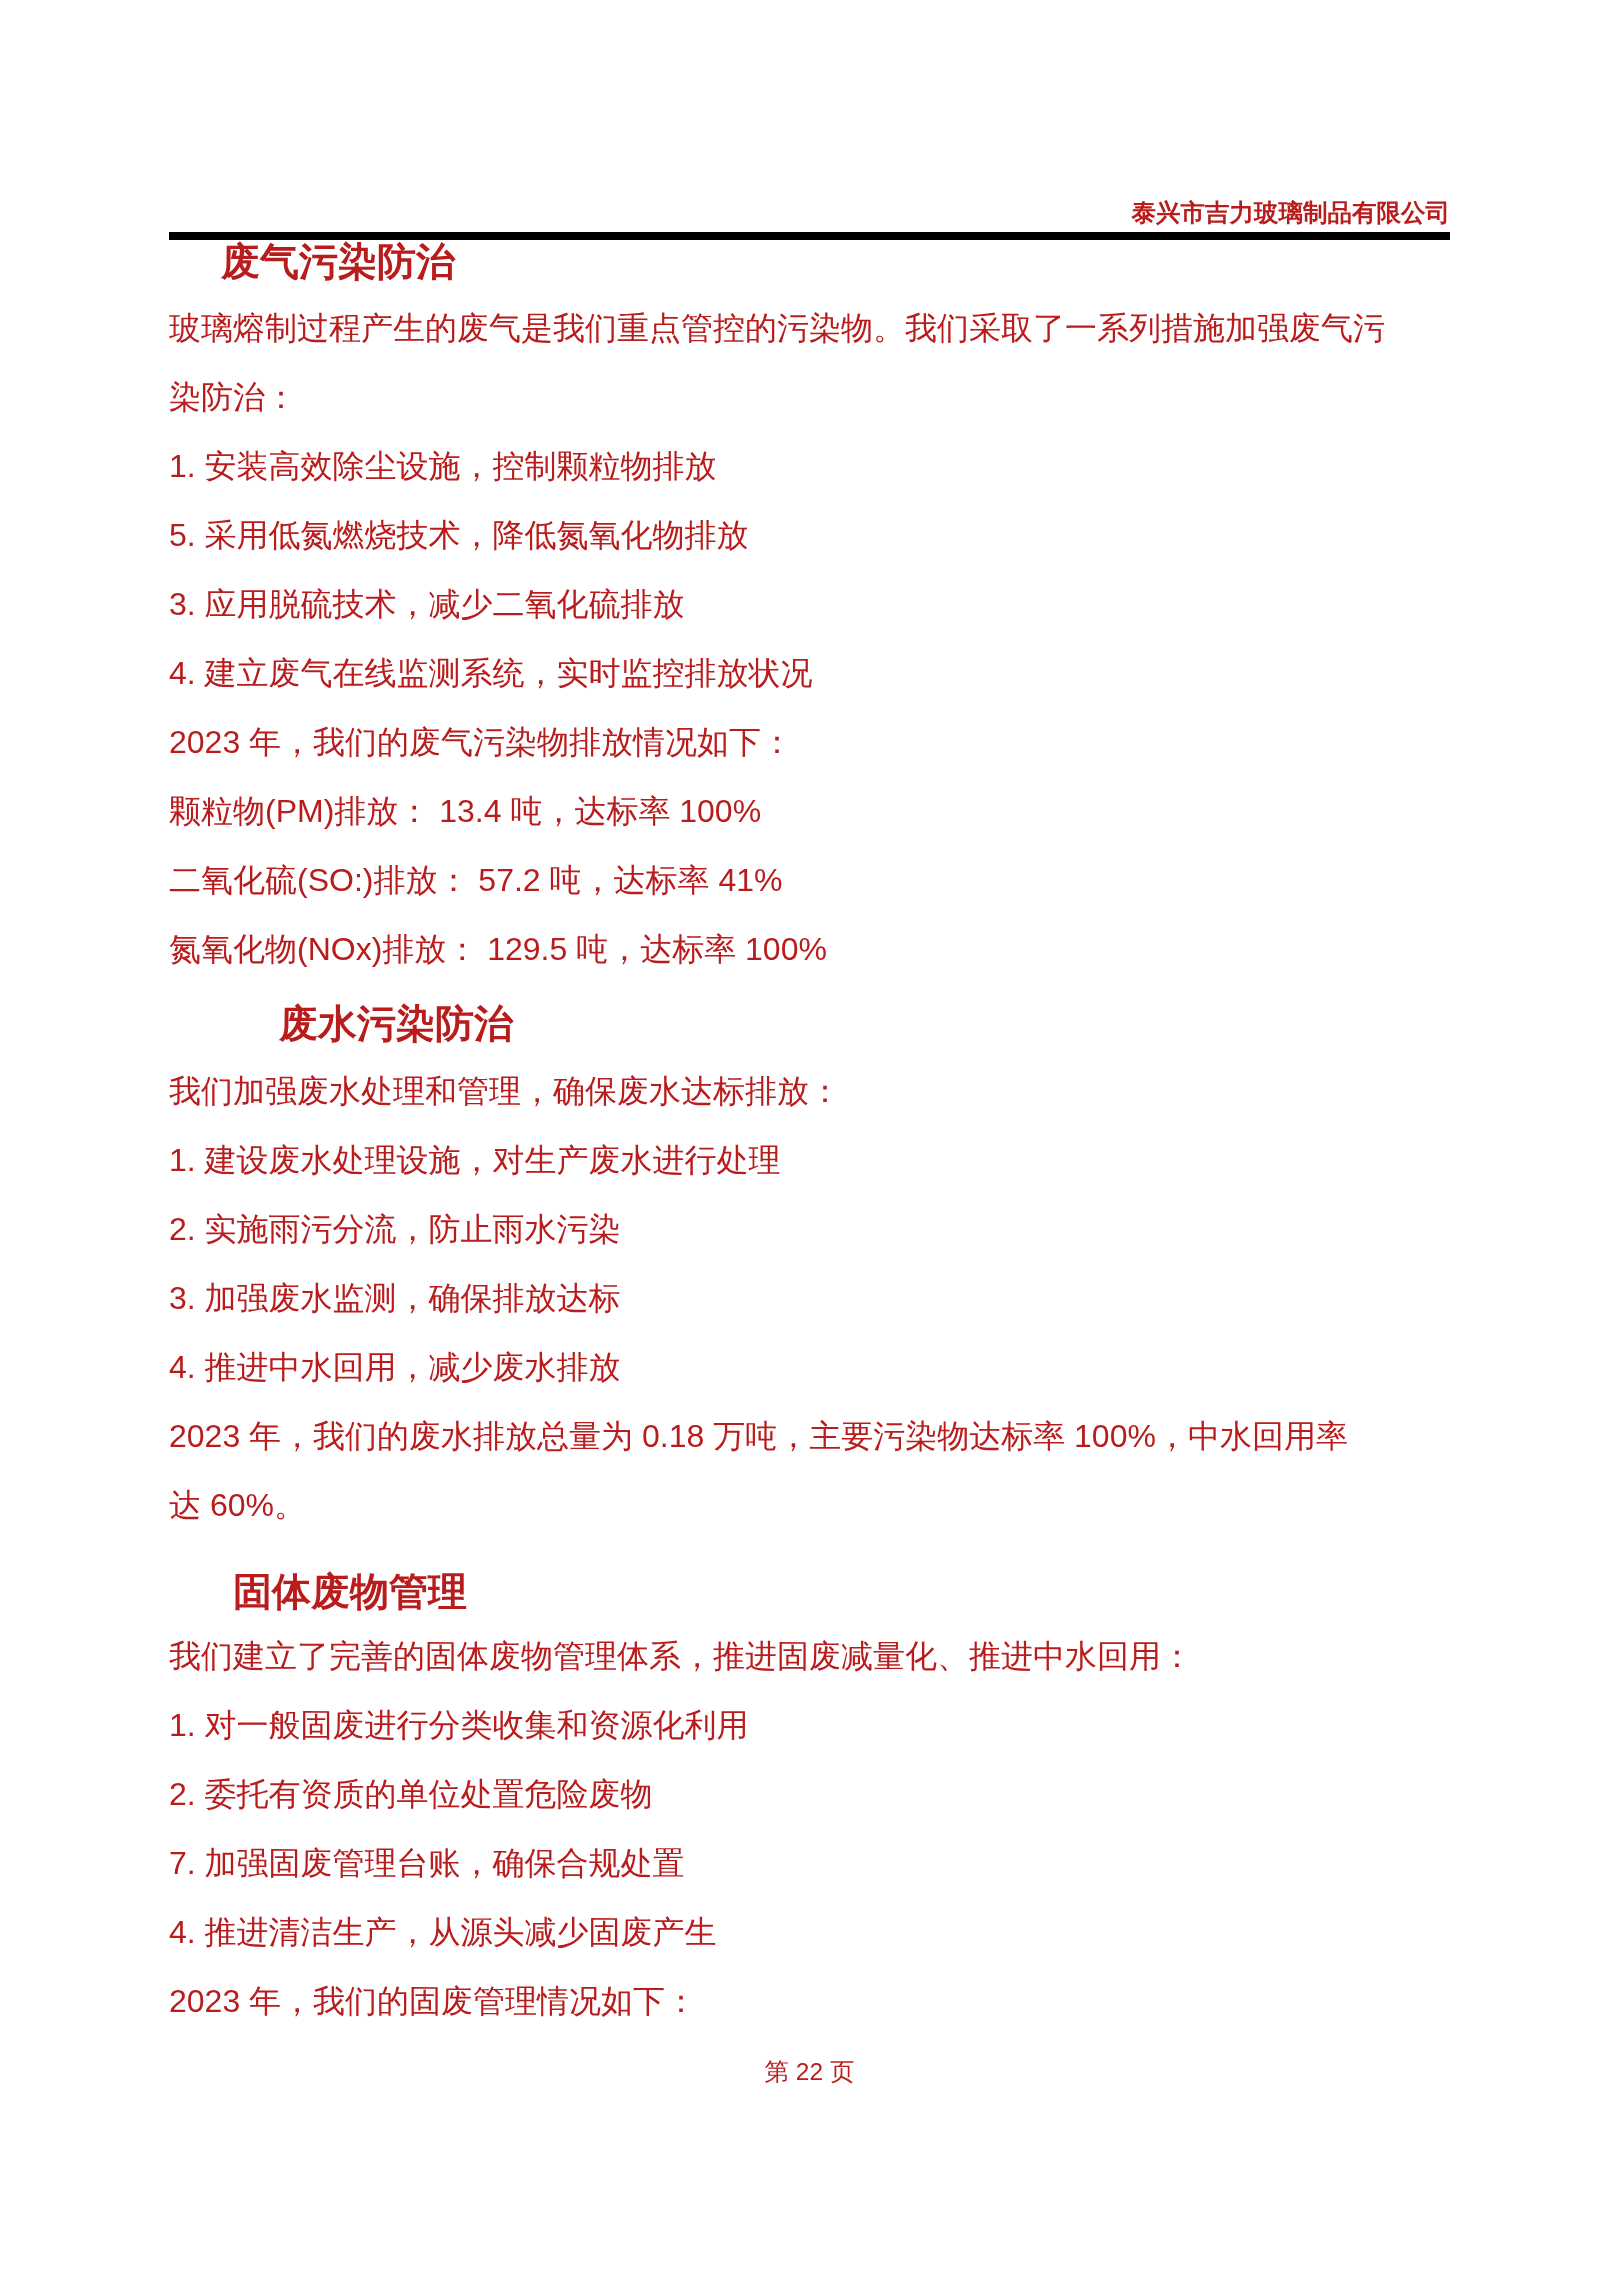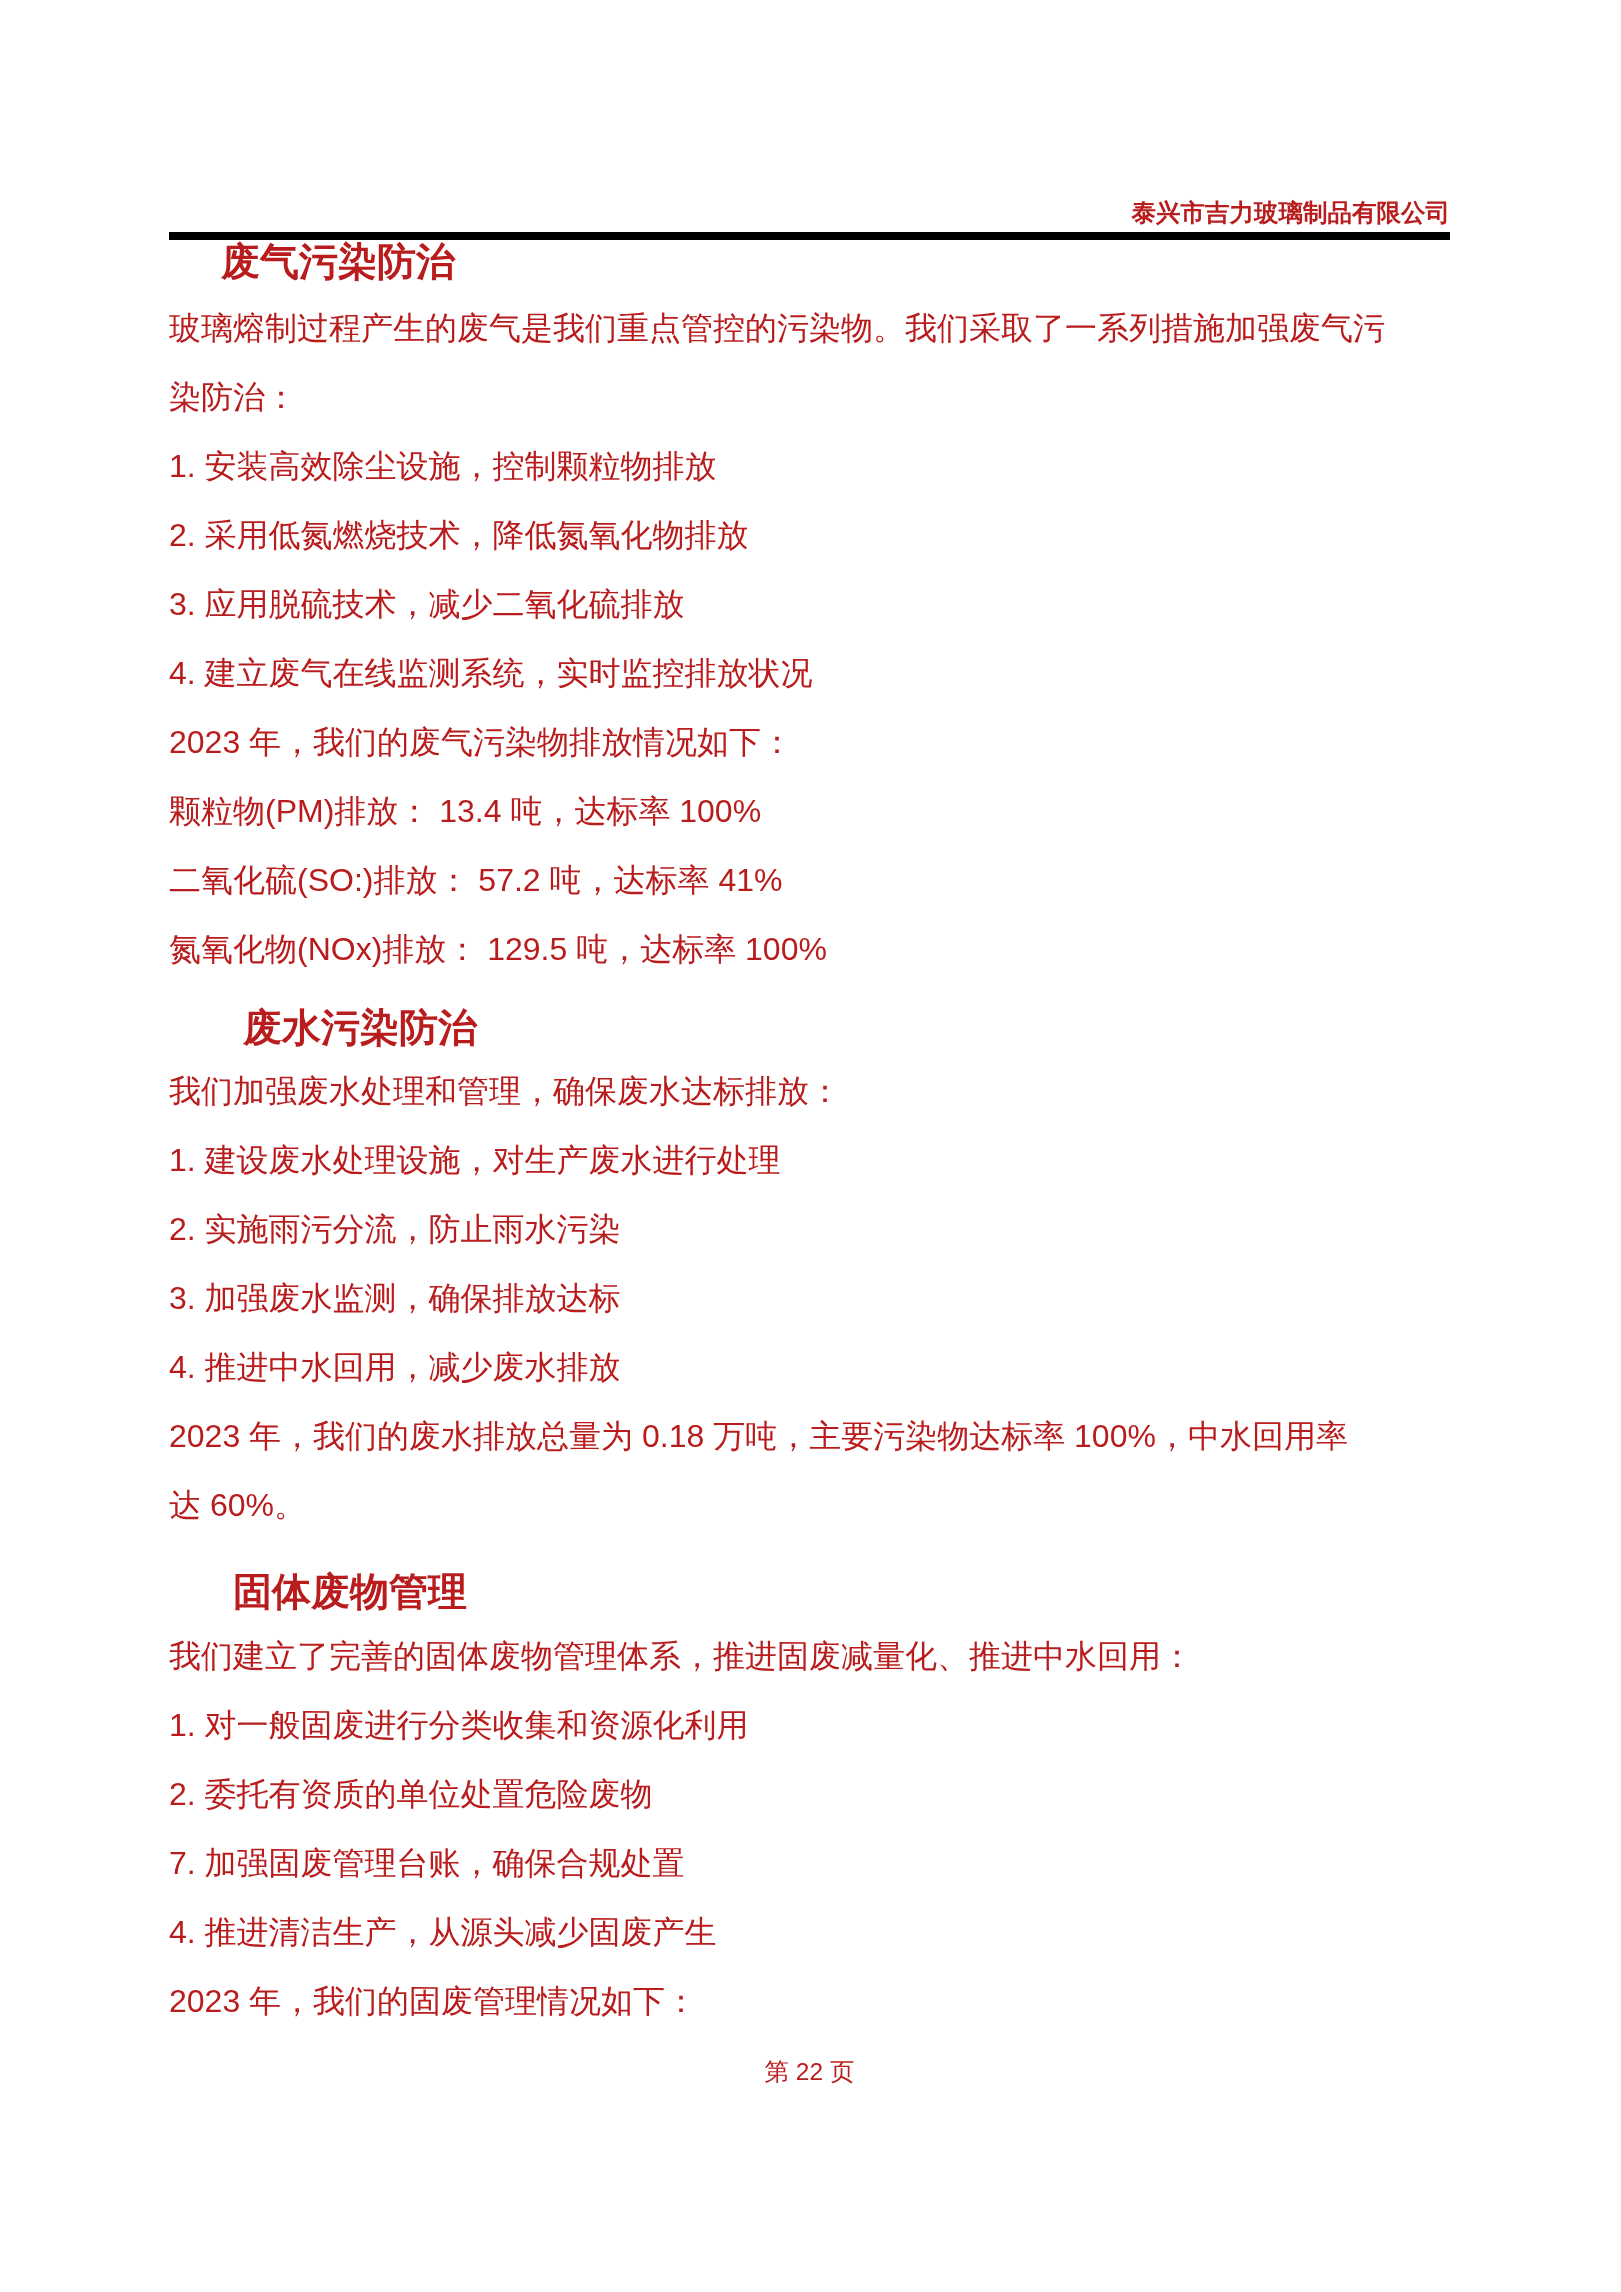--- a/index.html
+++ b/index.html
@@ -29,21 +29,21 @@
     margin-top: 4.9px;
   }
 
   .h {
     font-weight: 700;
     font-size: 39px;
     line-height: 43px;
     white-space: nowrap;
   }
   .h-1 { margin-left: 52px; }
-  .h-2 { margin-top: 39px; margin-left: 74px; }
+  .h-2 { margin-top: 39px; margin-left: 110px; font-family: Liberation Mono, monospace; }
   .h-3 { margin-top: 47px; margin-left: 64px; }
 
   p.line {
     margin: 34px 0 0 0;
     font-size: 32px;
     line-height: 35px;
     white-space: nowrap;
   }
   p.first  { margin-top: 28px; }
   p.first-sm { margin-top: 25.5px; }
@@ -68,21 +68,21 @@
 
     <div class="company">泰兴市吉力玻璃制品有限公司</div>
     <div class="header-rule"></div>
 
     <div class="h h-1">废气污染防治</div>
 
     <p class="line first ind2">玻璃熔制过程产生的废气是我们重点管控的污染物。我们采取了一系列措施加强废气污</p>
     <p class="line cont">染防治：</p>
 
     <p class="line num">1. 安装高效除尘设施，控制颗粒物排放</p>
-    <p class="line num">2. 采用低氮燃烧技术，降低氮氧化物排放</p>
+    <p class="line num">5. 采用低氮燃烧技术，降低氮氧化物排放</p>
     <p class="line num">3. 应用脱硫技术，减少二氧化硫排放</p>
     <p class="line num">4. 建立废气在线监测系统，实时监控排放状况</p>
 
     <p class="line ind2">2023 年，我们的废气污染物排放情况如下：</p>
 
     <p class="line data">颗粒物(PM)排放： 13.4 吨，达标率 100%</p>
     <p class="line data">二氧化硫(SO:)排放： 57.2 吨，达标率 41%</p>
     <p class="line data">氮氧化物(NOx)排放： 129.5 吨，达标率 100%</p>
 
     <div class="h h-2">废水污染防治</div>

